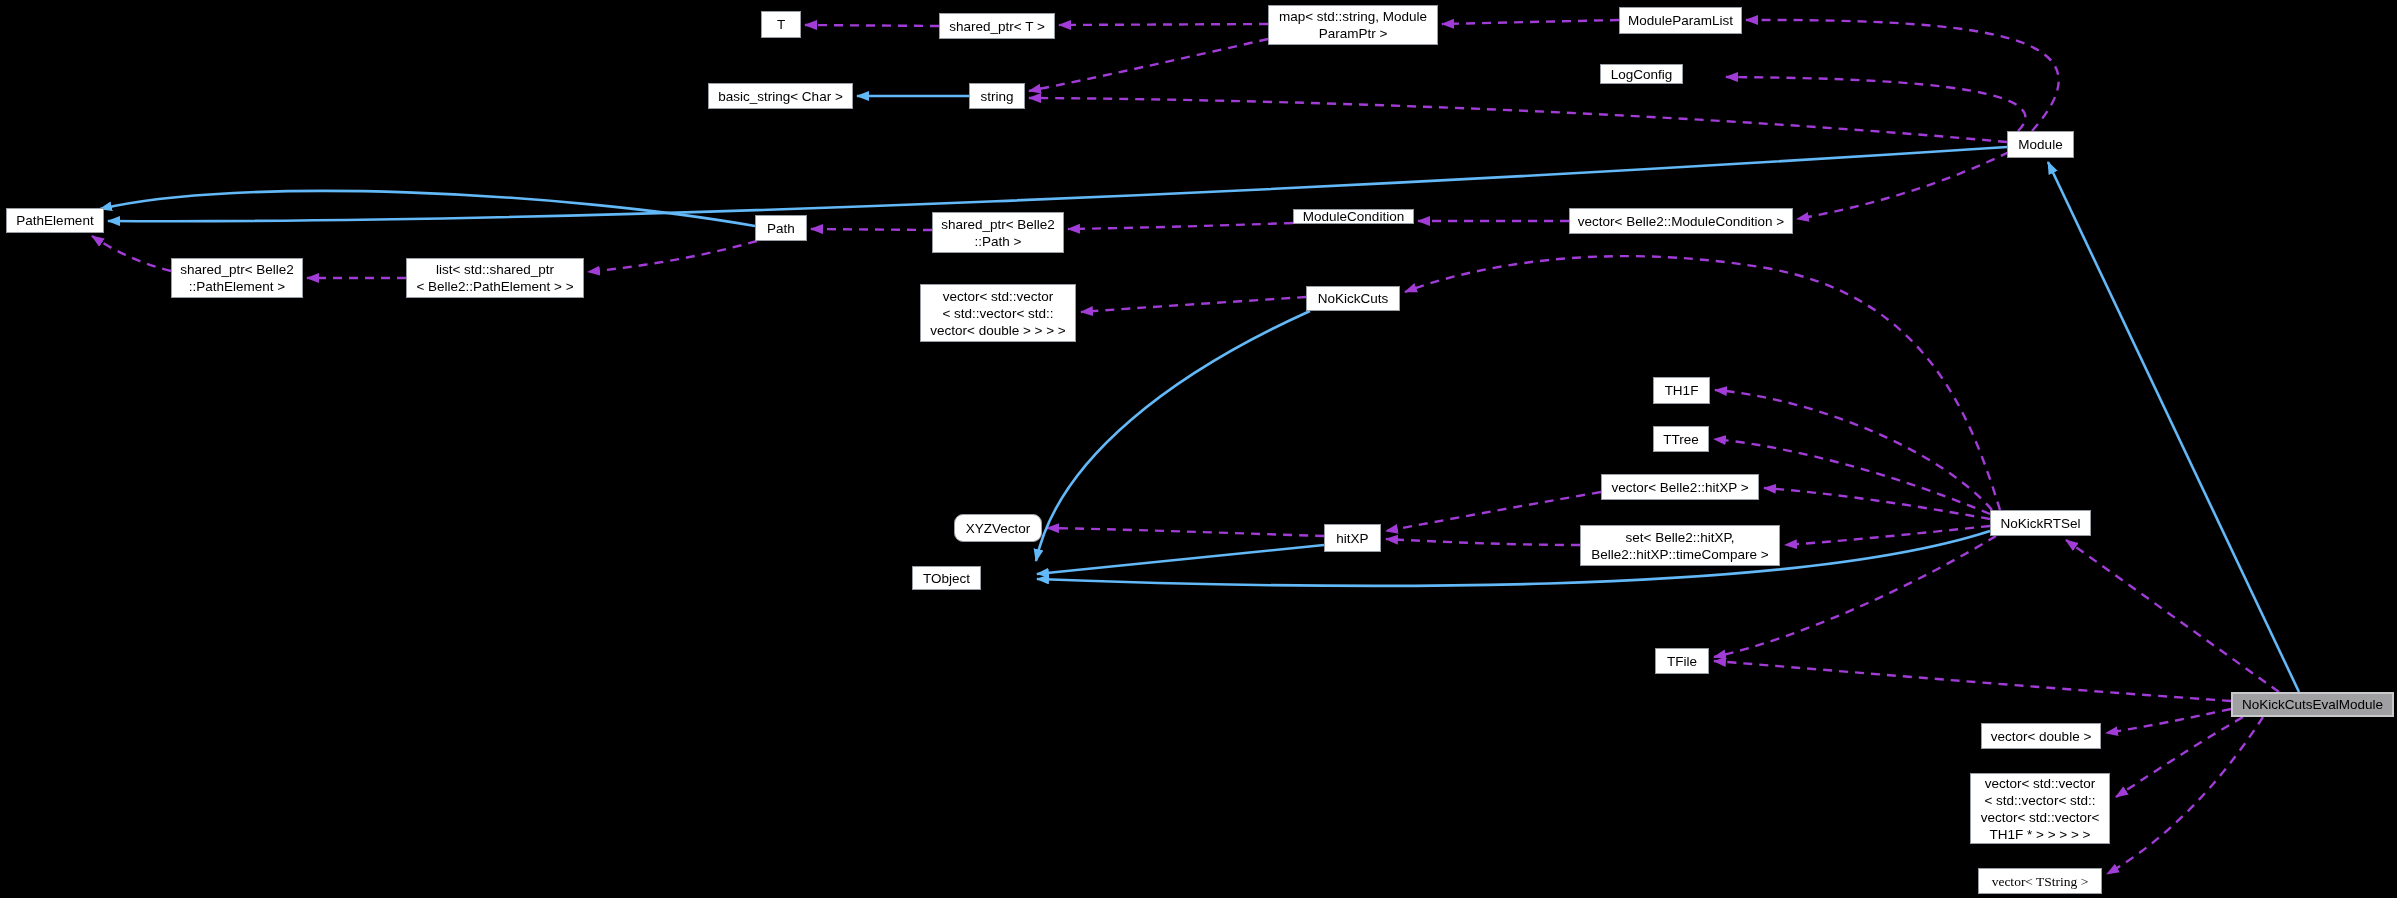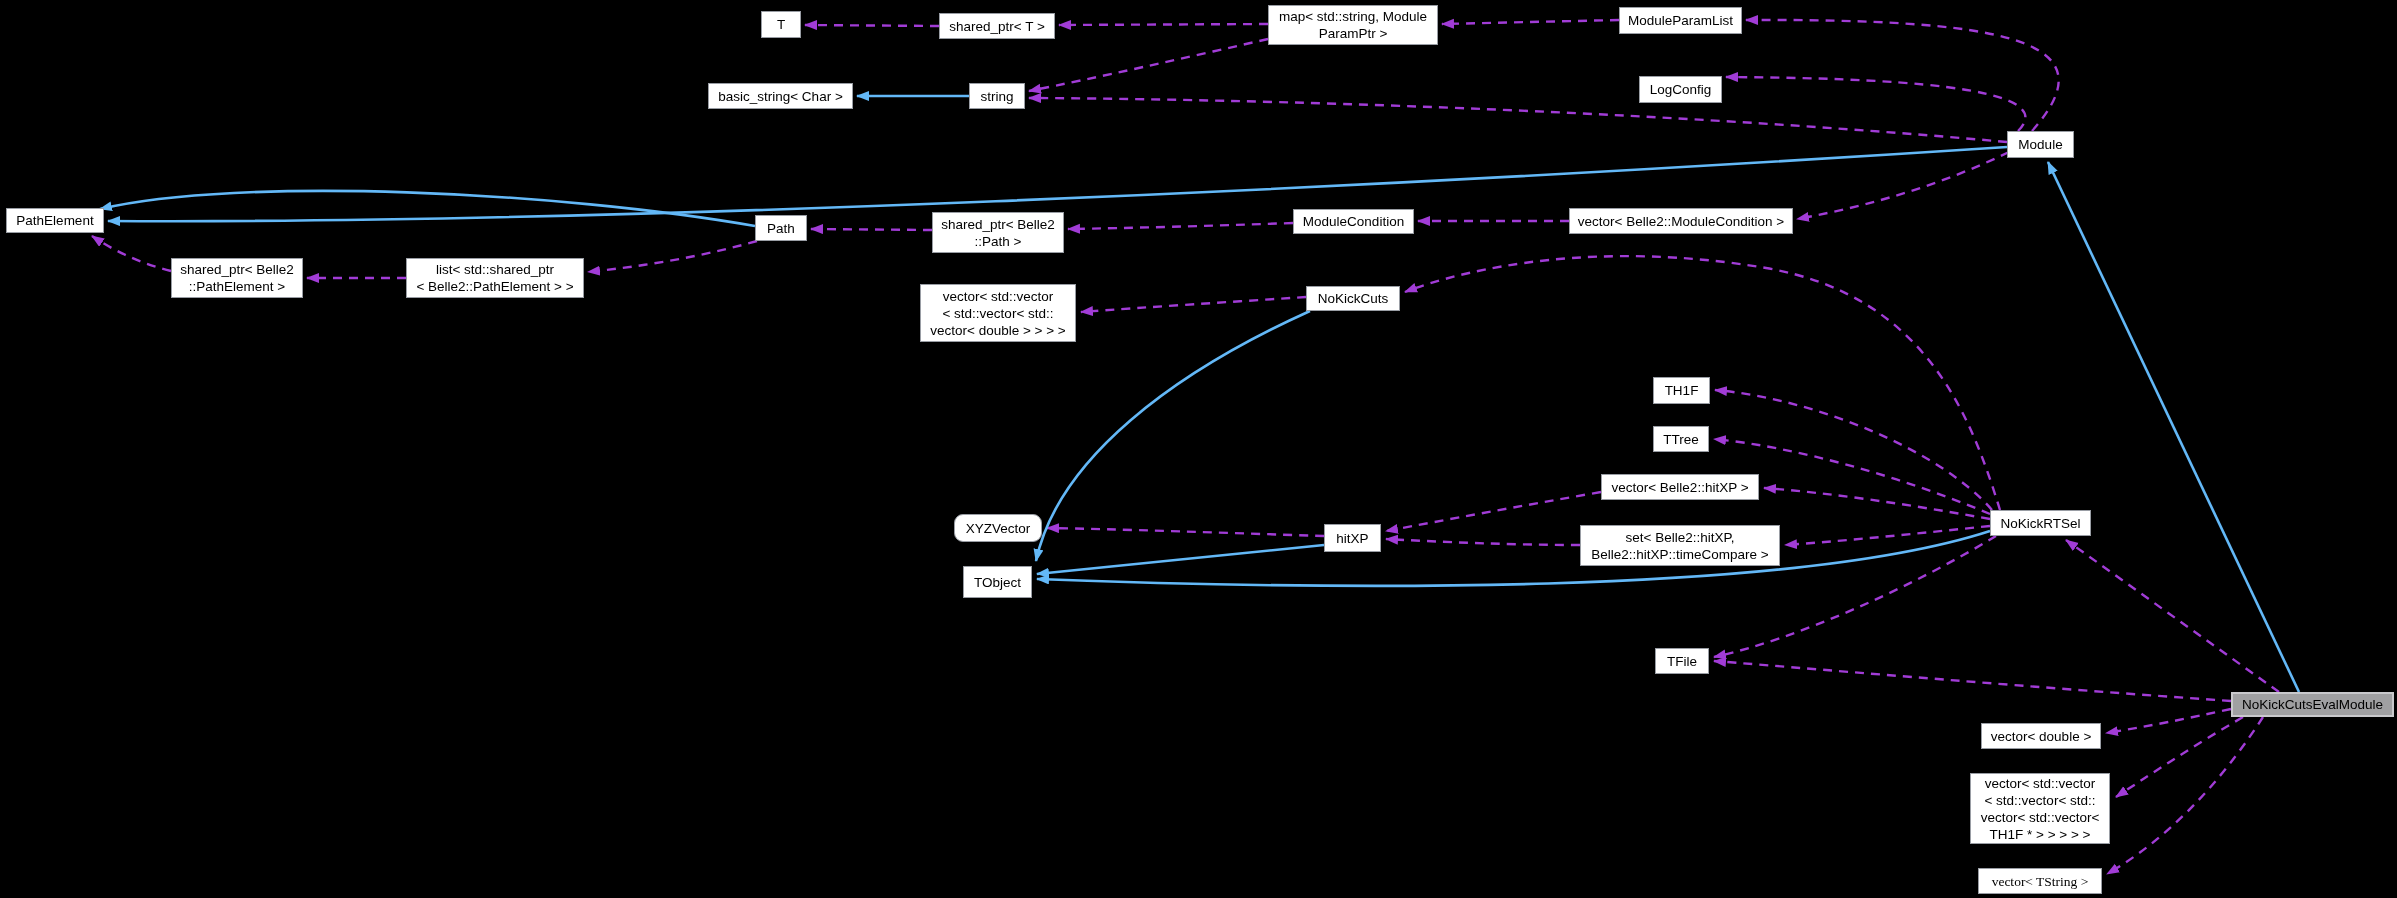--- a/index.html
+++ b/index.html
@@ -92,21 +92,21 @@
       <div class="node" style="left: 939px; top: 13px; width: 116px; height: 26px;">
         <span class="ln">shared_ptr&lt; T &gt;</span>
       </div>
       <div class="node" style="left: 1268px; top: 5px; width: 170px; height: 40px;">
         <span class="ln">map&lt; std::string, Module</span>
         <span class="ln">ParamPtr &gt;</span>
       </div>
       <div class="node" style="left: 1619px; top: 7px; width: 123px; height: 27px;">
         <span class="ln">ModuleParamList</span>
       </div>
-      <div class="node" style="left: 1639px; top: 64px; width: 83px; height: 27px; margin-top: 12px;">
+      <div class="node" style="left: 1600px; top: 64px; width: 83px; height: 20px;">
         <span class="ln">LogConfig</span>
       </div>
       <div class="node" style="left: 708px; top: 83px; width: 145px; height: 26px;">
         <span class="ln">basic_string&lt; Char &gt;</span>
       </div>
       <div class="node" style="left: 969px; top: 83px; width: 56px; height: 26px; justify-content: center;">
         <span class="ln">string</span>
       </div>
       <div class="node" style="left: 2007px; top: 131px; width: 67px; height: 27px;">
         <span class="ln">Module</span>
@@ -114,21 +114,21 @@
       <div class="node" style="left: 6px; top: 208px; width: 98px; height: 25px;">
         <span class="ln">PathElement</span>
       </div>
       <div class="node" style="left: 755px; top: 215px; width: 52px; height: 26px;">
         <span class="ln">Path</span>
       </div>
       <div class="node" style="left: 932px; top: 212px; width: 132px; height: 41px;">
         <span class="ln">shared_ptr&lt; Belle2</span>
         <span class="ln">::Path &gt;</span>
       </div>
-      <div class="node" style="left: 1293px; top: 209px; width: 121px; height: 25px;">
+      <div class="node" style="left: 1293px; top: 209px; width: 121px; height: 15px;">
         <span class="ln">ModuleCondition</span>
       </div>
       <div class="node" style="left: 1569px; top: 208px; width: 224px; height: 26px;">
         <span class="ln">vector&lt; Belle2::ModuleCondition &gt;</span>
       </div>
       <div class="node" style="left: 171px; top: 258px; width: 132px; height: 40px;">
         <span class="ln">shared_ptr&lt; Belle2</span>
         <span class="ln">::PathElement &gt;</span>
       </div>
       <div class="node" style="left: 406px; top: 258px; width: 178px; height: 40px;">
@@ -155,21 +155,21 @@
       <div class="node" style="left: 1324px; top: 524px; width: 57px; height: 28px;">
         <span class="ln">hitXP</span>
       </div>
       <div class="node" style="left: 1601px; top: 474px; width: 158px; height: 26px;">
         <span class="ln">vector&lt; Belle2::hitXP &gt;</span>
       </div>
       <div class="node" style="left: 1580px; top: 525px; width: 200px; height: 41px;">
         <span class="ln">set&lt; Belle2::hitXP,</span>
         <span class="ln">Belle2::hitXP::timeCompare &gt;</span>
       </div>
-      <div class="node" style="left: 963px; top: 566px; width: 69px; height: 32px;">
+      <div class="node" style="left: 912px; top: 566px; width: 69px; height: 24px;">
         <span class="ln">TObject</span>
       </div>
       <div class="node" style="left: 1990px; top: 510px; width: 101px; height: 26px;">
         <span class="ln">NoKickRTSel</span>
       </div>
       <div class="node" style="left: 1655px; top: 648px; width: 54px; height: 26px;">
         <span class="ln">TFile</span>
       </div>
       <div class="node highlight" style="left: 2231px; top: 692px; width: 163px; height: 25px;">
         <span class="ln">NoKickCutsEvalModule</span>

